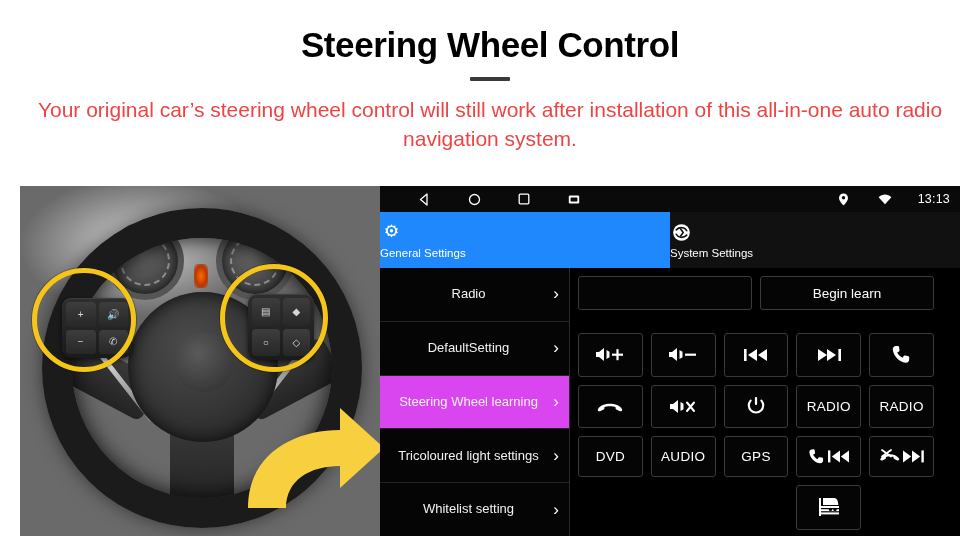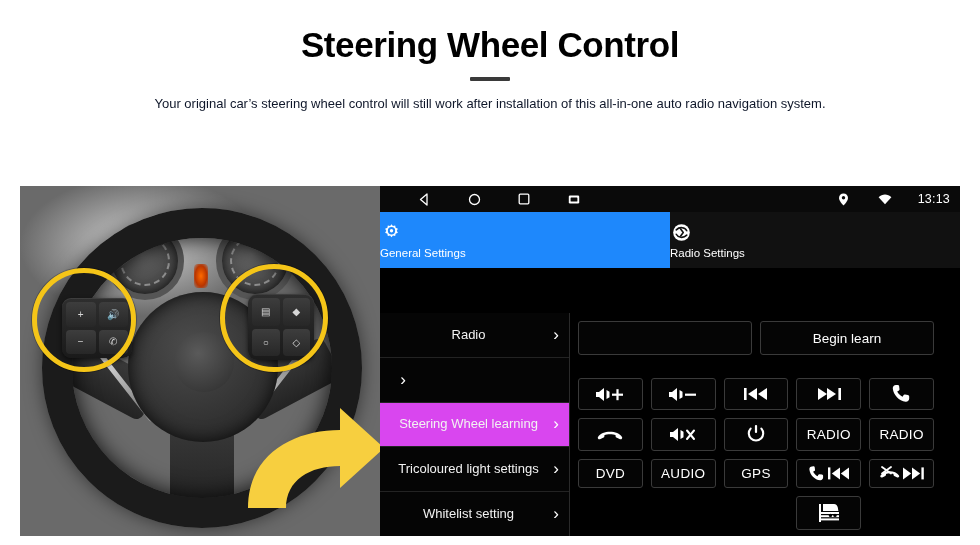--- a/index.html
+++ b/index.html
@@ -26,23 +26,23 @@
   }
   .title-divider {
     width: 40px; height: 4px;
     background: #3a3a3a;
     margin: 12px auto 0;
     border-radius: 1px;
   }
   .subtitle {
     margin: 14px auto 8px;
     width: 920px;
-    font-size: 13px;
+    font-size: 21px;
     line-height: 1.42;
-    color: #0f172a;
+    color: #ef4444;
     text-align: center;
     font-weight: 300;
   }
 
   
   .composite {
     position: absolute;
     left: 20px; top: 186px;
     width: 940px; height: 350px;
     display: flex;
@@ -187,21 +187,21 @@
     display: flex; flex-direction: column;
     align-items: flex-start; justify-content: center;
     gap: 3px;
     background: #111;
     color: #fff;
   }
   .tab.active { background: #1e88fc; }
   .tab-label { font-size: 11.5px; color: #fff; }
   .tab-icon { width: 22px; height: 22px; display: flex; align-items: center; justify-content: center; }
 
-  .body-area { display: flex; flex: 1; min-height: 0; margin-top: 45px; }
+  .body-area { display: flex; flex: 1; min-height: 0; }
 
   .menu-col {
     width: 190px;
     background: #050505;
     border-right: 1px solid #2a2a2a;
     display: flex; flex-direction: column;
     flex: none;
   }
   .menu-item {
     flex: 1;
@@ -374,32 +374,33 @@
           <span class="tab-label">General Settings</span>
         </div>
         <div class="tab">
           <span class="tab-icon">
             <svg width="21" height="21" viewBox="0 0 24 24">
               <circle cx="12" cy="12" r="9.5" fill="#fff"></circle>
               <path d="M6 9 C10 5, 16 6, 18 10 M18 15 C14 19, 8 18, 6 14" stroke="#111" stroke-width="1.8" fill="none" stroke-linecap="round"></path>
               <path d="M11 8 L14 12 L11 16" stroke="#111" stroke-width="1.8" fill="none" stroke-linecap="round" stroke-linejoin="round"></path>
             </svg>
           </span>
-          <span class="tab-label">Radio Settings</span>
+          <span class="tab-label">System Settings</span>
         </div>
       </div>
 
       <div class="body-area">
 
         <div class="menu-col">
           <div class="menu-item">
             <span class="menu-text">Radio</span>
             <span class="menu-chev">›</span>
           </div>
           <div class="menu-item">
+            <span class="menu-text">DefaultSetting</span>
             <span class="menu-chev">›</span>
           </div>
           <div class="menu-item selected">
             <span class="menu-text">Steering Wheel learning</span>
             <span class="menu-chev">›</span>
           </div>
           <div class="menu-item">
             <span class="menu-text">Tricoloured light settings</span>
             <span class="menu-chev">›</span>
           </div>

